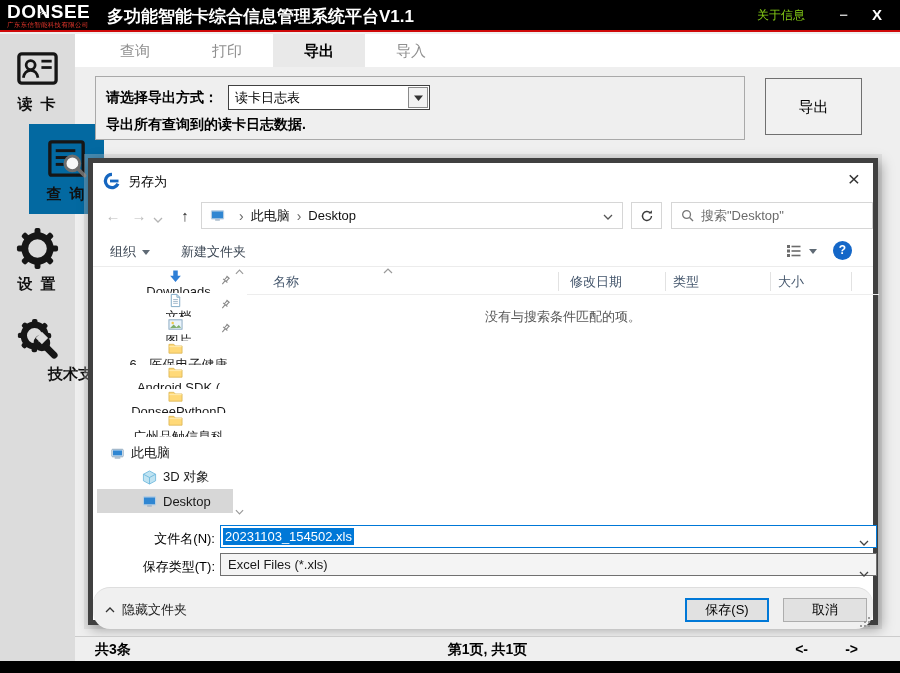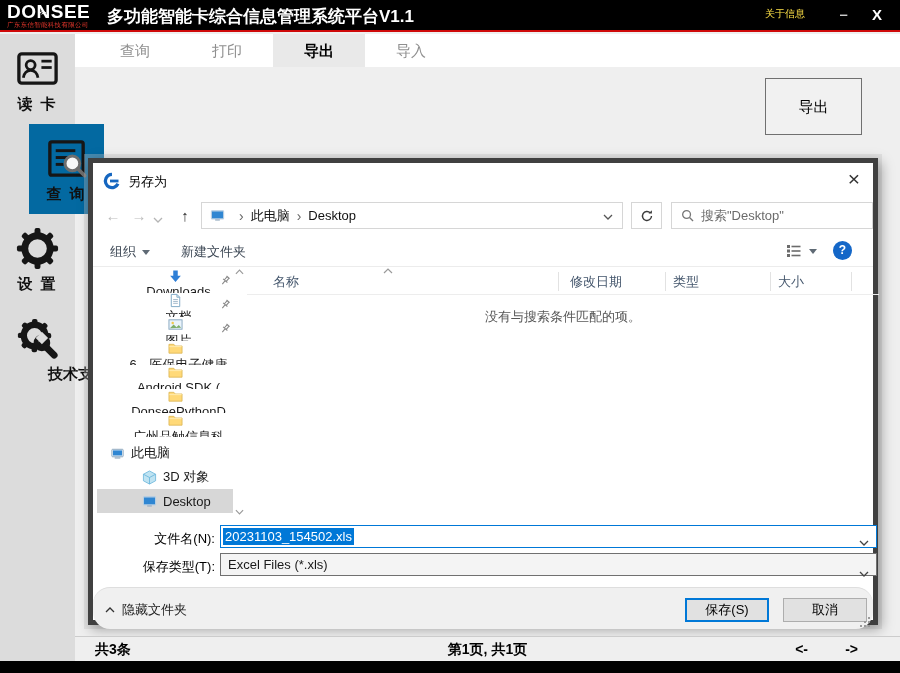--- a/index.html
+++ b/index.html
@@ -7,21 +7,21 @@
   body { font-family:"Liberation Sans","DejaVu Sans",sans-serif; }
   #app { position:relative; width:900px; height:673px; background:#efefef; overflow:hidden; }
 
   
   .titlebar { position:absolute; left:0; top:0; width:900px; height:32px; background:#000; border-bottom:2px solid var(--c-red,#cf0a0a); }
   .logo-wrap { position:absolute; left:7px; top:2px; width:96px; }
   .logo-text { color:#fff; font-size:19px; font-weight:bold; letter-spacing:.5px; line-height:19px; }
   .logo-antenna { position:absolute; left:31px; top:-1px; }
   .logo-sub { color:#e8372c; font-size:6.5px; line-height:8px; letter-spacing:.3px; white-space:nowrap; }
   .app-title { position:absolute; left:107px; top:5px; color:#fff; font-size:17px; font-weight:bold; }
-  .tb-about { position:absolute; right:95px; top:7px; color:#fde047; font-size:10px; cursor:default; }
+  .tb-about { position:absolute; right:95px; top:7px; color:#84cc16; font-size:12px; cursor:default; }
   .tb-min { position:absolute; right:52px; top:6px; color:#fff; font-size:15px; }
   .tb-close { position:absolute; right:18px; top:6px; color:#fff; font-size:15px; font-weight:bold; }
 
   
   .sidebar { position:absolute; left:0; top:34px; width:75px; height:627px; background:#dcdcdc; }
   .side-item { width:75px; height:90px; padding-top:11px; text-align:center; }
   .side-item.active { background:#0369a1;margin-left:29px; }
   .side-icon { display:block; margin:0 auto 3px; width:47px; height:47px; }
   .side-label { font-size:15px; font-weight:600; color:#111; letter-spacing:2px; white-space:nowrap; }
   .side-label.tight { letter-spacing:0;padding-left:48px; }
@@ -187,20 +187,34 @@
     </div>
   </div>
 
   <div class="tabbar">
     <div class="tab">查询</div>
     <div class="tab">打印</div>
     <div class="tab active">导出</div>
     <div class="tab">导入</div>
   </div>
 
+  <div class="groupbox">
+    <div class="gb-row1">
+      <span class="gb-label">请选择导出方式：</span>
+      <div class="combo">
+        <div class="combo-value">读卡日志表</div>
+        <div class="combo-arrow">
+            <svg width="9" height="6" viewBox="0 0 9 6">
+              <path d="M0 .5h9L4.5 6z" fill="#333"></path>
+            </svg>
+          </div>
+      </div>
+    </div>
+    <div class="gb-desc">导出所有查询到的读卡日志数据.</div>
+  </div>
   <div class="export-btn">导出</div>
 
   <div class="dialog">
     <span class="dlg-logo"><svg viewBox="0 0 18 18">
           <g transform="rotate(25 9 9)">
             <circle cx="9" cy="9" r="6.6" fill="none" stroke="#1566c0" stroke-width="3.2" stroke-dasharray="28 14"></circle>
           </g>
           <rect x="7" y="7.6" width="8.5" height="2.8" fill="#1566c0"></rect>
         </svg></span>
     <span class="dlg-title-text">另存为</span>

